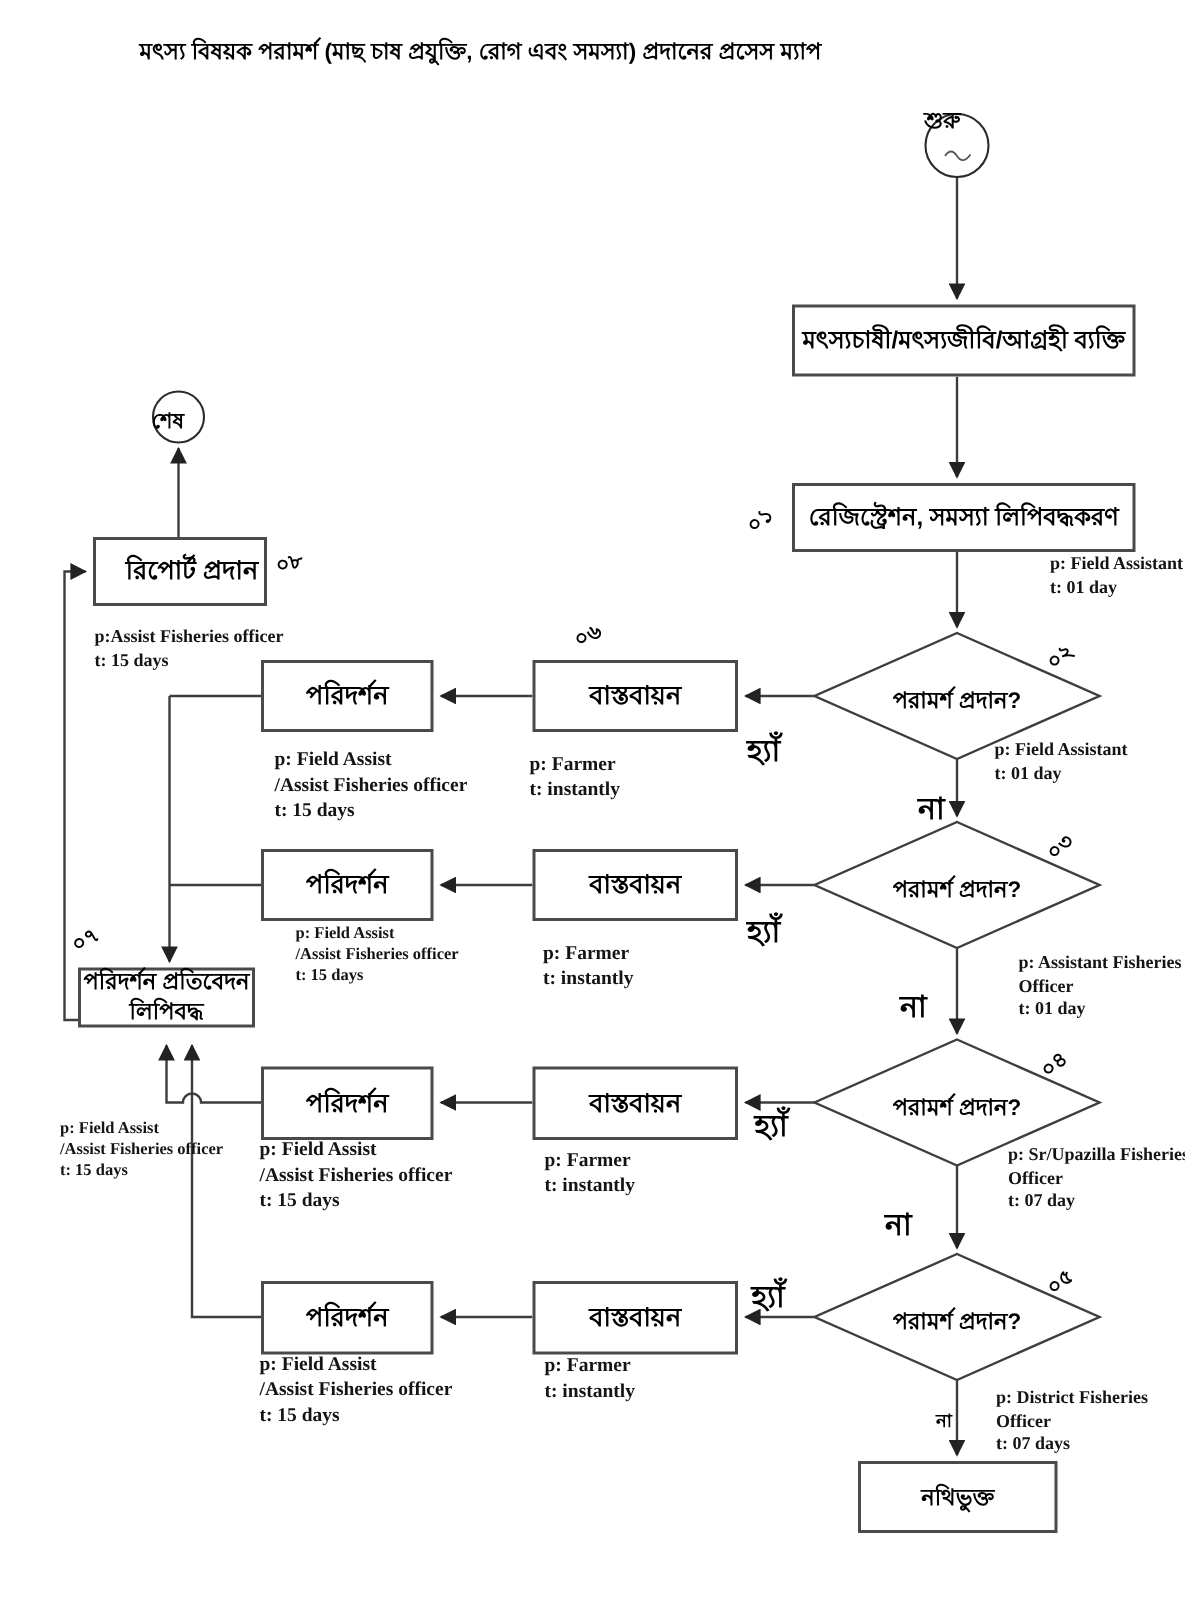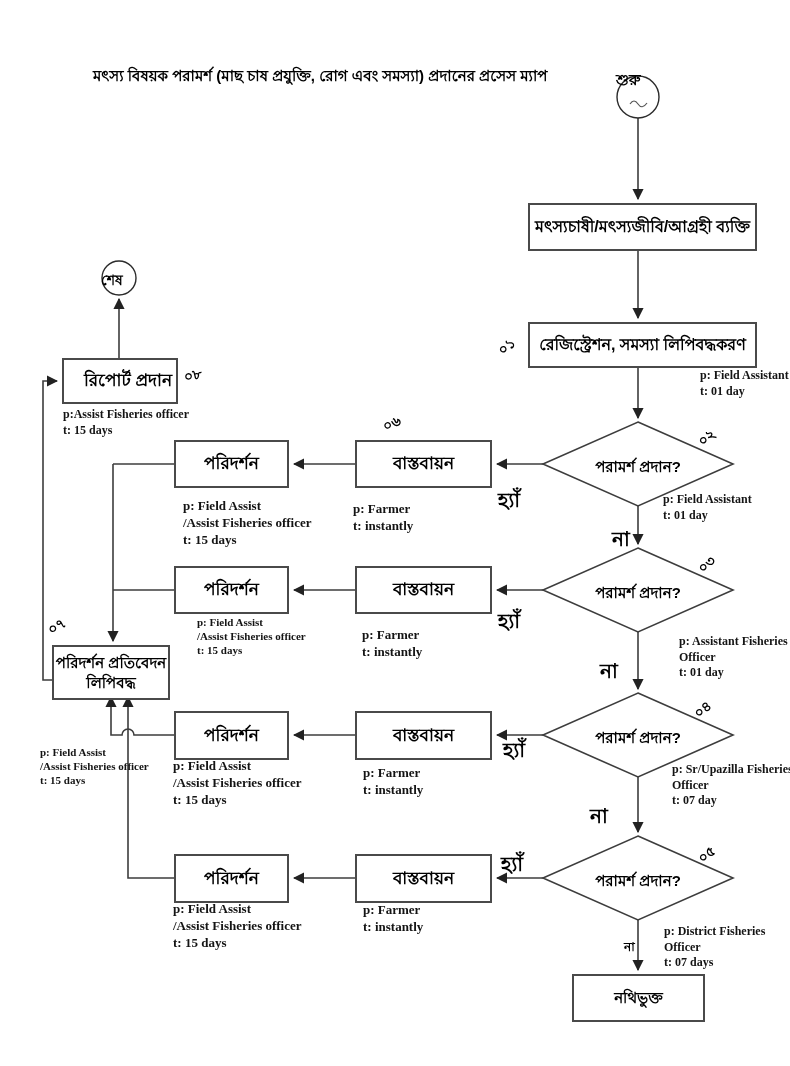--- a/index.html
+++ b/index.html
@@ -1,21 +1,21 @@
 <!DOCTYPE html>
 <html><head>
 <meta charset="utf-8">
 <style>
   html,body{margin:0;padding:0;background:#ffffff;}
   #stage{
     position:relative;width:790px;height:1066px;background:#ffffff;
     font-family:"Liberation Sans",sans-serif;color:#000;overflow:hidden;
   }
   #flow-svg{position:absolute;left:0;top:0;z-index:0;}
-  .abs{position:absolute;margin-top:42px;}
+  .abs{position:absolute;}
   .title{
     font-size:15px;font-weight:bold;white-space:nowrap;
     font-family:"Liberation Sans",sans-serif;
   }
   .node{
     position:absolute;background:#ffffff;border:2px solid #4a4a4a;
     display:flex;align-items:center;justify-content:center;text-align:center;
     font-weight:bold;z-index:2;box-sizing:border-box;
   }
   .f17{font-size:17px;}
@@ -107,21 +107,21 @@
   <div class="node f17" style="left:355px;top:566px;width:137px;height:48px;">বাস্তবায়ন</div>
   <div class="node f17" style="left:355px;top:711px;width:137px;height:49px;">বাস্তবায়ন</div>
   <div class="node f17" style="left:355px;top:854px;width:137px;height:49px;">বাস্তবায়ন</div>
 
   <div class="node f17" style="left:174px;top:440px;width:115px;height:48px;">পরিদর্শন</div>
   <div class="node f17" style="left:174px;top:566px;width:115px;height:48px;">পরিদর্শন</div>
   <div class="node f17" style="left:174px;top:711px;width:115px;height:49px;">পরিদর্শন</div>
   <div class="node f17" style="left:174px;top:854px;width:115px;height:49px;">পরিদর্শন</div>
 
   <div class="node f17" style="left:62px;top:358px;width:116px;height:46px;padding-left:16px;">রিপোর্ট প্রদান</div>
-  <div class="node f15" style="left:52px;top:645px;width:118px;height:55px;flex-direction:column;line-height:20px;">
+  <div class="node f15" style="left:52px;top:645px;width:118px;height:40px;flex-direction:column;line-height:20px;">
     <span>পরিদর্শন প্রতিবেদন</span>
     <span>লিপিবদ্ধ</span>
   </div>
   <div class="node f15" style="left:572px;top:974px;width:133px;height:48px;">নথিভুক্ত</div>
 
   <div class="step" style="left:498px;top:335px;">০১</div>
   <div class="step" style="left:698px;top:426px;">০২</div>
   <div class="step" style="left:698px;top:553px;">০৩</div>
   <div class="step" style="left:694px;top:698px;">০৪</div>
   <div class="step" style="left:698px;top:843px;">০৫</div>
@@ -152,21 +152,21 @@
     <span>p: Field Assist</span>
     <span>/Assist Fisheries officer</span>
     <span>t: 15 days</span>
   </div>
 
   <div class="note n13" style="left:353px;top:500px;">
     <span>p: Farmer</span>
     <span>t: instantly</span>
   </div>
 
-  <div class="note n12" style="left:63px;top:407px;">
+  <div class="note n12" style="left:63px;top:417px;">
     <span>p:Assist Fisheries officer</span>
     <span>t: 15 days</span>
   </div>
 
   <div class="note n12" style="left:651px;top:634px;margin-left:28px;">
     <span>p: Assistant Fisheries</span>
     <span>Officer</span>
     <span>t: 01 day</span>
   </div>
 

